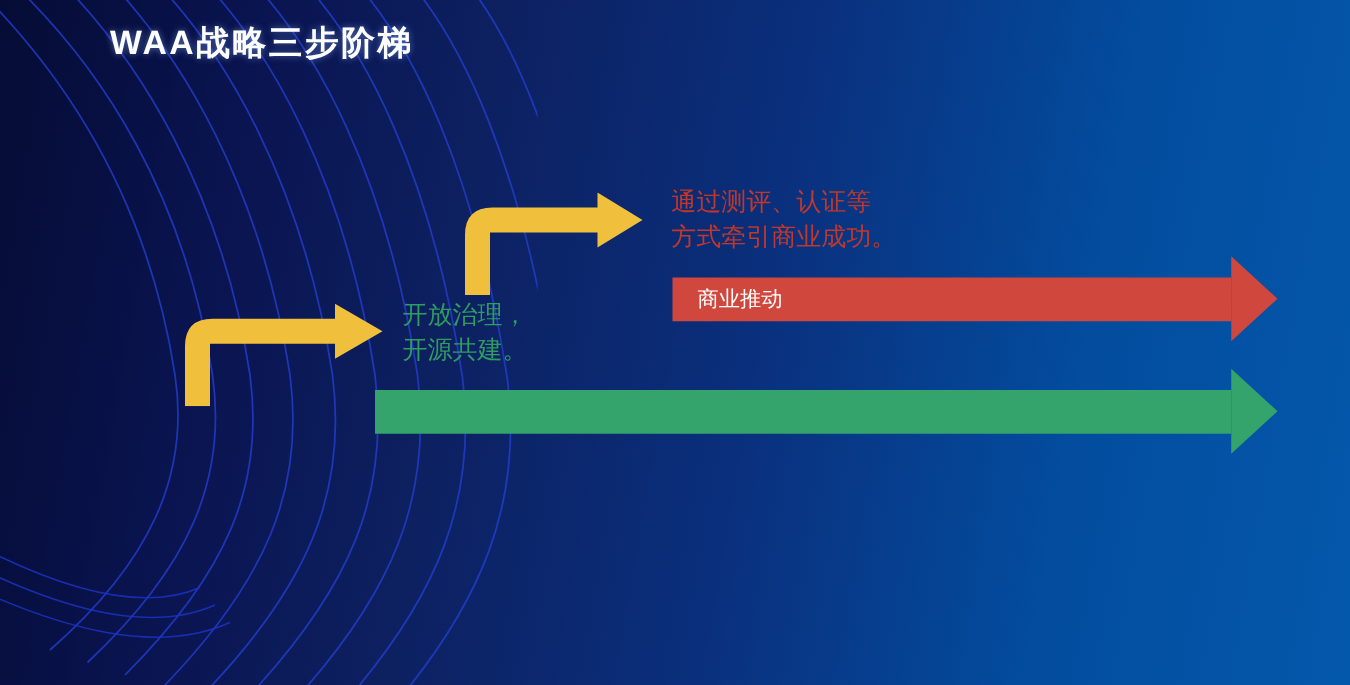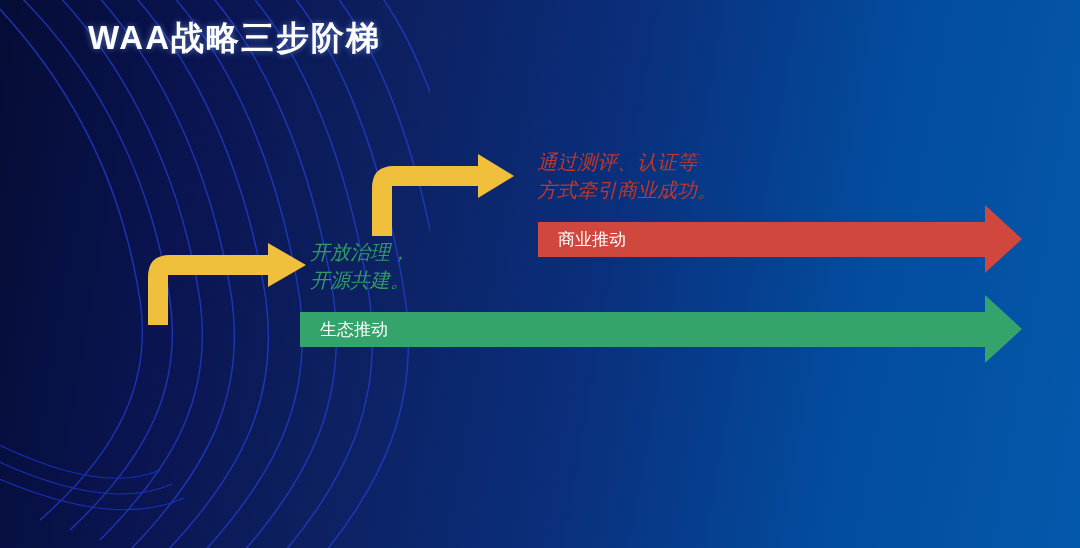--- a/index.html
+++ b/index.html
@@ -29,21 +29,21 @@
     left: 0;
     top: 0;
     width: 430px;
     height: 548px;
     pointer-events: none;
   }
   .title {
     position: absolute;
     left: 88px;
     top: 16px;
-    font-size: 33px;
+    font-size: 27px;
     font-weight: bold;
     color: #ffffff;
     letter-spacing: 2px;
     text-shadow: 0 0 6px rgba(140,180,255,0.55);
     white-space: nowrap;
   }
   
   .bar {
     position: absolute;
     height: 35px;
@@ -84,24 +84,23 @@
   #bar-green .head  { border-left: 37px solid #35a46c; }
   #bar-blue .shaft  { background: #1e6ea3; }
   #bar-blue .head   { border-left: 37px solid #1e6ea3; }
 
   
   .desc {
     position: absolute;
     font-size: 20px;
     line-height: 1.42;
     white-space: pre-line;
-    font-style: italic;
   }
   #desc-red   { left: 537px; top: 148px; color: #c0382c; }
-  #desc-green { left: 310px; top: 238px; color: #2f9c62; text-align: center; }
+  #desc-green { left: 322px; top: 238px; color: #2f9c62; text-align: center; }
   #desc-blue  { left: 55px;  top: 320px; color: #1d719e; }
 
   
   .elbow {
     position: absolute;
     pointer-events: none;
   }
 </style>
 </head>
 <body>
@@ -132,21 +131,20 @@
   <div class="title">WAA战略三步阶梯</div>
 
 
 
   <div class="desc" id="desc-green">开放治理，
 开源共建。</div>
 
   <div class="bar" id="bar-green">
     <div class="shaft"></div>
     <div class="head"></div>
-    <div class="bar-label">生态推动</div>
   </div>
 
   <div class="desc" id="desc-red">通过测评、认证等
 方式牵引商业成功。</div>
 
   <div class="bar" id="bar-red">
     <div class="shaft"></div>
     <div class="head"></div>
     <div class="bar-label">商业推动</div>
   </div>

